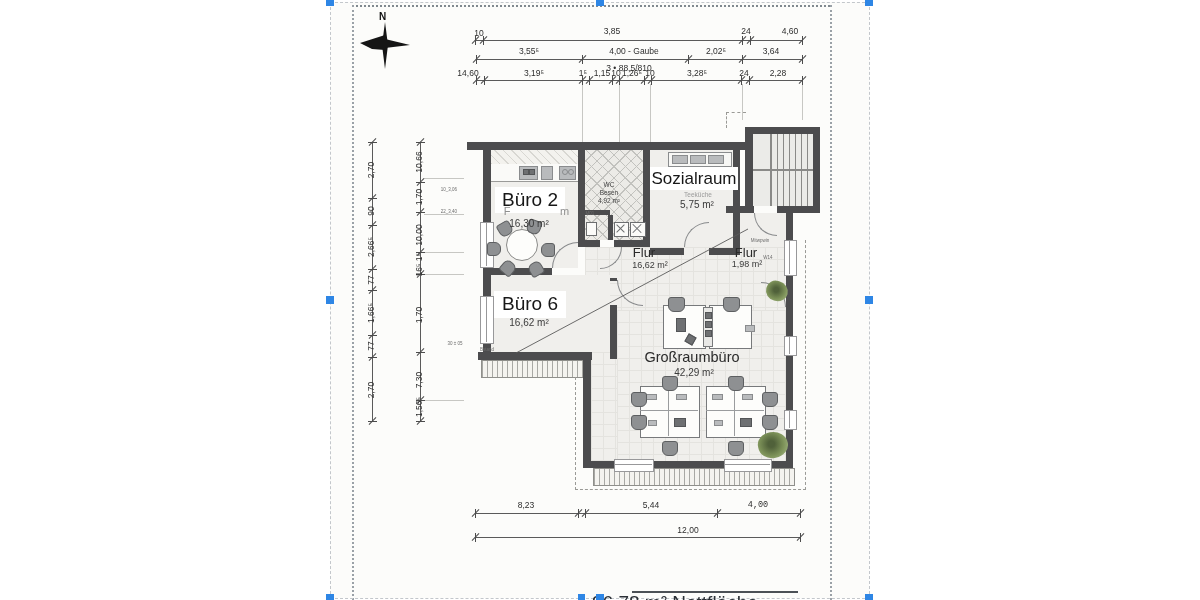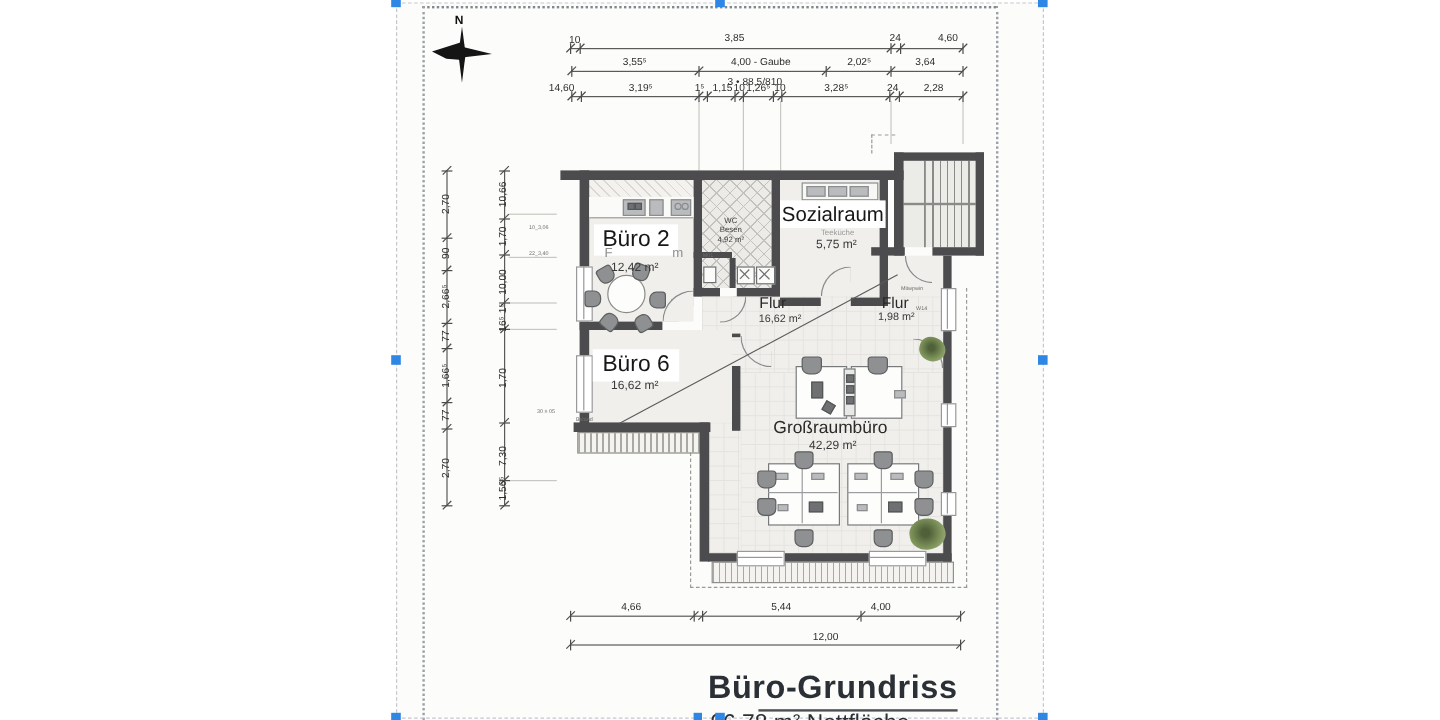--- a/index.html
+++ b/index.html
@@ -315,23 +315,23 @@
       <div class="tickv" style="left: 475px; top: 509px; width: 1px; height: 9px;"></div>
       <div class="slash" style="left: 475px; top: 508px; width: 1px; height: 10px;"></div>
       <div class="tickv" style="left: 578px; top: 509px; width: 1px; height: 9px;"></div>
       <div class="slash" style="left: 578px; top: 508px; width: 1px; height: 10px;"></div>
       <div class="tickv" style="left: 585px; top: 509px; width: 1px; height: 9px;"></div>
       <div class="slash" style="left: 585px; top: 508px; width: 1px; height: 10px;"></div>
       <div class="tickv" style="left: 717px; top: 509px; width: 1px; height: 9px;"></div>
       <div class="slash" style="left: 717px; top: 508px; width: 1px; height: 10px;"></div>
       <div class="tickv" style="left: 800px; top: 509px; width: 1px; height: 9px;"></div>
       <div class="slash" style="left: 800px; top: 508px; width: 1px; height: 10px;"></div>
-      <div class="dim" style="left: 526px; top: 505px;">4,66</div>
+      <div class="dim" style="left: 526px; top: 505px;">8,23</div>
       <div class="dim" style="left: 651px; top: 505px;">5,44</div>
-      <div class="dim" style="left: 734px; top: 505px;">4,00</div>
+      <div class="dim" style="left: 758px; top: 505px; font-family: Liberation Mono, monospace;">4,00</div>
       <div class="dimline" style="left: 475px; top: 537px; width: 325px; height: 1px;"></div>
       <div class="tickv" style="left: 475px; top: 533px; width: 1px; height: 9px;"></div>
       <div class="slash" style="left: 475px; top: 532px; width: 1px; height: 10px;"></div>
       <div class="tickv" style="left: 800px; top: 533px; width: 1px; height: 9px;"></div>
       <div class="slash" style="left: 800px; top: 532px; width: 1px; height: 10px;"></div>
       <div class="dim" style="left: 688px; top: 530px;">12,00</div>
       <div class="guide" style="left: 582px; top: 84px; width: 1px; height: 58px;"></div>
       <div class="guide" style="left: 619px; top: 84px; width: 1px; height: 58px;"></div>
       <div class="guide" style="left: 650px; top: 84px; width: 1px; height: 58px;"></div>
       <div class="guide" style="left: 742px; top: 84px; width: 1px; height: 36px;"></div>
@@ -350,21 +350,21 @@
       <div class="ann" style="left: 768px; top: 257px;">W14</div>
     </div>
 
   <svg class="abs" style="left:0;top:0;z-index:24;pointer-events:none;" width="1200" height="600">
     <line x1="748" y1="229" x2="516" y2="353" stroke="#5a5a5a" stroke-width="0.9"></line>
   </svg>
 
   <div class="patch" style="left:495px;top:187px;width:70px;height:26px;"></div>
   <div class="ghost" style="left:537px;top:211px;">F&nbsp;&nbsp;&nbsp;&nbsp;&nbsp;&nbsp;&nbsp;&nbsp;&nbsp;&nbsp;&nbsp;&nbsp;m</div>
   <div class="rname" style="left:530px;top:200px;">Büro 2</div>
-  <div class="rarea" style="left:529px;top:223px;">12,42 m²</div>
+  <div class="rarea" style="left:529px;top:223px;">16,30 m²</div>
 
   <div class="patch" style="left:650px;top:167px;width:88px;height:23px;"></div>
   <div class="rname" style="left:694px;top:179px;font-size:17px;">Sozialraum</div>
   <div class="ghost-sm" style="left:698px;top:194px;">Teeküche</div>
   <div class="rarea" style="left:697px;top:204px;">5,75 m²</div>
 
   <div class="wctxt" style="left:609px;top:184px;">WC</div>
   <div class="wctxt" style="left:609px;top:192px;">Besen</div>
   <div class="wctxt" style="left:609px;top:200px;">4,92 m²</div>
 
@@ -374,21 +374,20 @@
   <div class="rname-sm" style="left:746px;top:252px;">Flur</div>
   <div class="rarea-sm" style="left:747px;top:264px;">1,98 m²</div>
 
   <div class="patch" style="left:494px;top:291px;width:72px;height:27px;"></div>
   <div class="rname" style="left:530px;top:304px;">Büro 6</div>
   <div class="rarea" style="left:529px;top:322px;">16,62 m²</div>
 
   <div class="rname-md" style="left:692px;top:357px;">Großraumbüro</div>
   <div class="rarea" style="left:694px;top:372px;">42,29 m²</div>
 
-  <div id="title">Büro-Grundriss</div>
   <div id="title-rule"></div>
   <div id="bullet" style="background: rgb(46, 134, 229);"></div>
   <div id="subtitle">96,78 m² Nettfläche</div>
 
   <div id="marquee"></div>
   <div id="handles">
       <div class="handle" style="left: 330px; top: 2px; background: rgb(46, 134, 229);"></div>
       <div class="handle" style="left: 600px; top: 2px; background: rgb(46, 134, 229);"></div>
       <div class="handle" style="left: 869px; top: 2px; background: rgb(46, 134, 229);"></div>
       <div class="handle" style="left: 330px; top: 300px; background: rgb(46, 134, 229);"></div>

